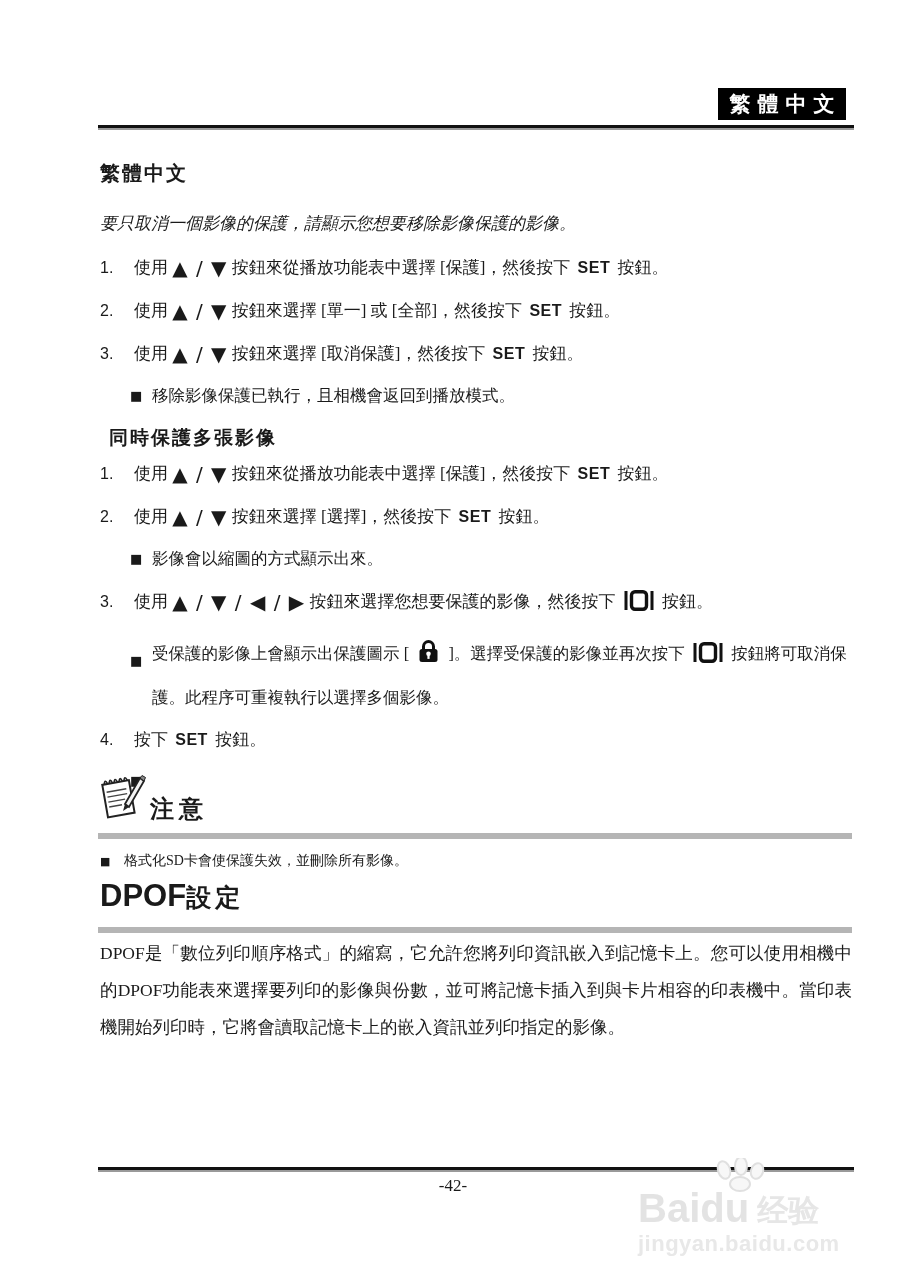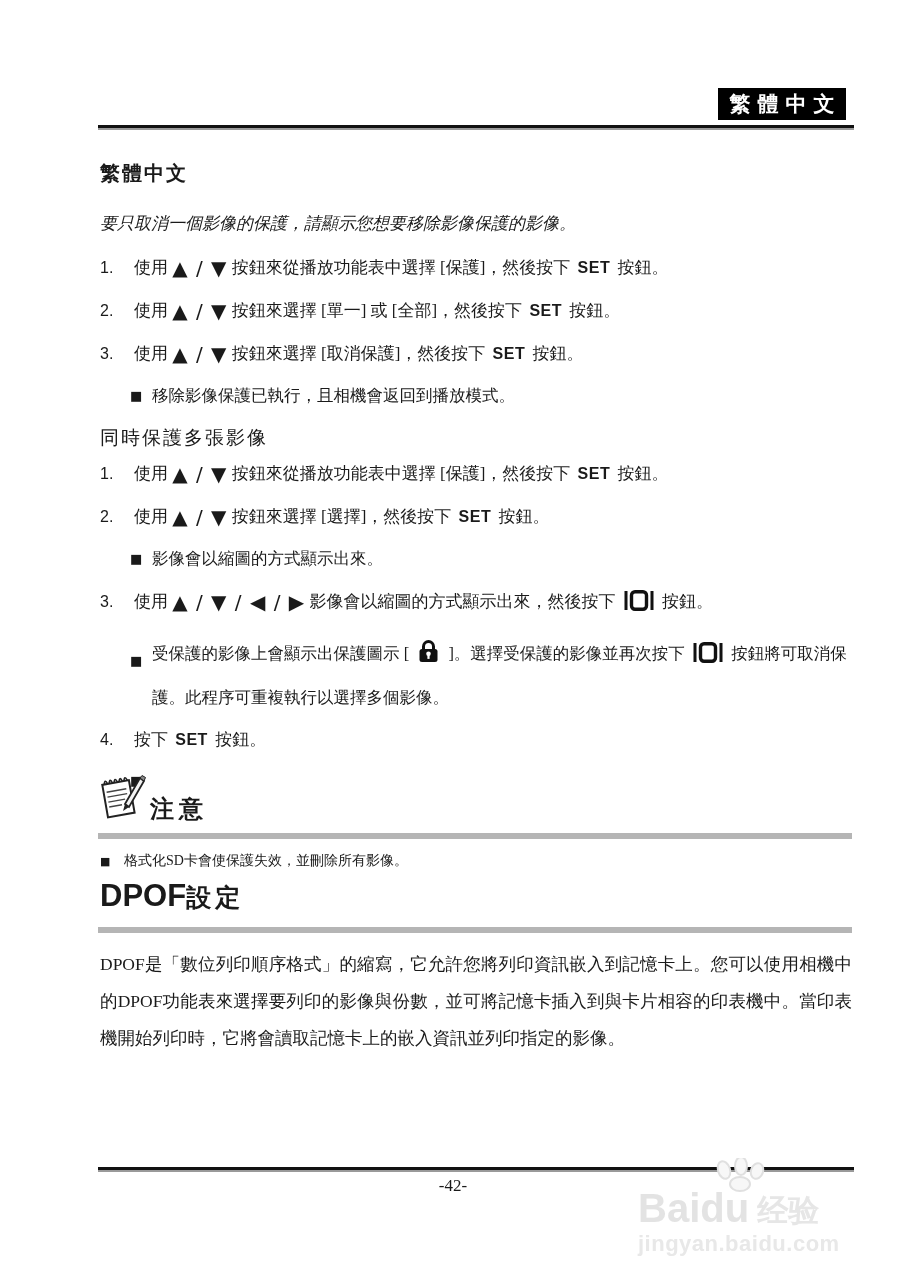--- a/index.html
+++ b/index.html
@@ -33,22 +33,22 @@
   .rule-shadow { height:2px; background:#9a9a9a; }
   .content {
     position:absolute; left:100px; top:160px; width:752px;
   }
   .h-script {
     font-weight:bold; font-size:20px; line-height:26px;
     margin:0 0 25px 0;
     letter-spacing:2px;
   }
   .h-script2 {
-    font-weight:normal; font-size:19px; line-height:25px;
-    margin:0 0 10px 0;
+    font-weight:bold; font-size:19px; line-height:25px;
+    margin:0 0 10px 9px;
     letter-spacing:2px;
   }
   .intro { font-size:17px; line-height:26px; margin:0 0 17px 0;font-style:italic; }
   .step { display:flex; margin:0 0 15px 0; line-height:27px; font-size:17px; }
   .step .num {
     width:34px; flex:0 0 34px;
     font-family:"Liberation Sans","DejaVu Sans",sans-serif;
     font-size:16px;
   }
   .step .stext { flex:1; }
@@ -89,21 +89,21 @@
     position:absolute; left:0; top:1px; font-size:11px;
     font-family:"DejaVu Sans","Liberation Sans",sans-serif;
   }
   .dpof-h { margin-top:6px; line-height:36px; }
   .dpof-en {
     font-family:"Liberation Sans","DejaVu Sans",sans-serif;
     font-weight:bold; font-size:31px; letter-spacing:0px;
   }
   .dpof-zh { font-weight:bold; font-size:25px; letter-spacing:4px; }
   .dpof-p {
-    margin-top:13px; font-size:17.5px; line-height:37px;
+    margin-top:2px; font-size:17.5px; line-height:37px;
     text-align:justify;
   }
   .pagenum {
     position:absolute; top:1176px; left:0; width:100%;
     text-align:center; font-size:17px;
     font-family:"Liberation Serif","DejaVu Serif",serif;
   }
   
   .watermark {
     position:absolute; left:638px; top:1158px; width:220px;
@@ -201,21 +201,21 @@
     <div class="bullet">
       <span class="sq">■</span>
       <span>影像會以縮圖的方式顯示出來。</span>
     </div>
 
     <div class="step">
       <span class="num">3.</span>
       <span class="stext">
         <span>使用</span>
         <span class="arrows">▲ / ▼ / ◀ / ▶</span>
-        <span>影像會以縮圖的方式顯示出來，然後按下</span>
+        <span>按鈕來選擇您想要保護的影像，然後按下</span>
         <span class="icon-inline"><svg width="30" height="21" viewBox="0 0 30 21">
               <rect x="0.5" y="1" width="3" height="19" fill="#111"></rect>
               <rect x="26.5" y="1" width="3" height="19" fill="#111"></rect>
               <rect x="7.5" y="1.8" width="15" height="17.4" rx="3.5" fill="none" stroke="#111" stroke-width="3.4"></rect>
             </svg></span>
         <span>按鈕。</span>
       </span>
     </div>
 
     <div class="bullet bullet-wide">

